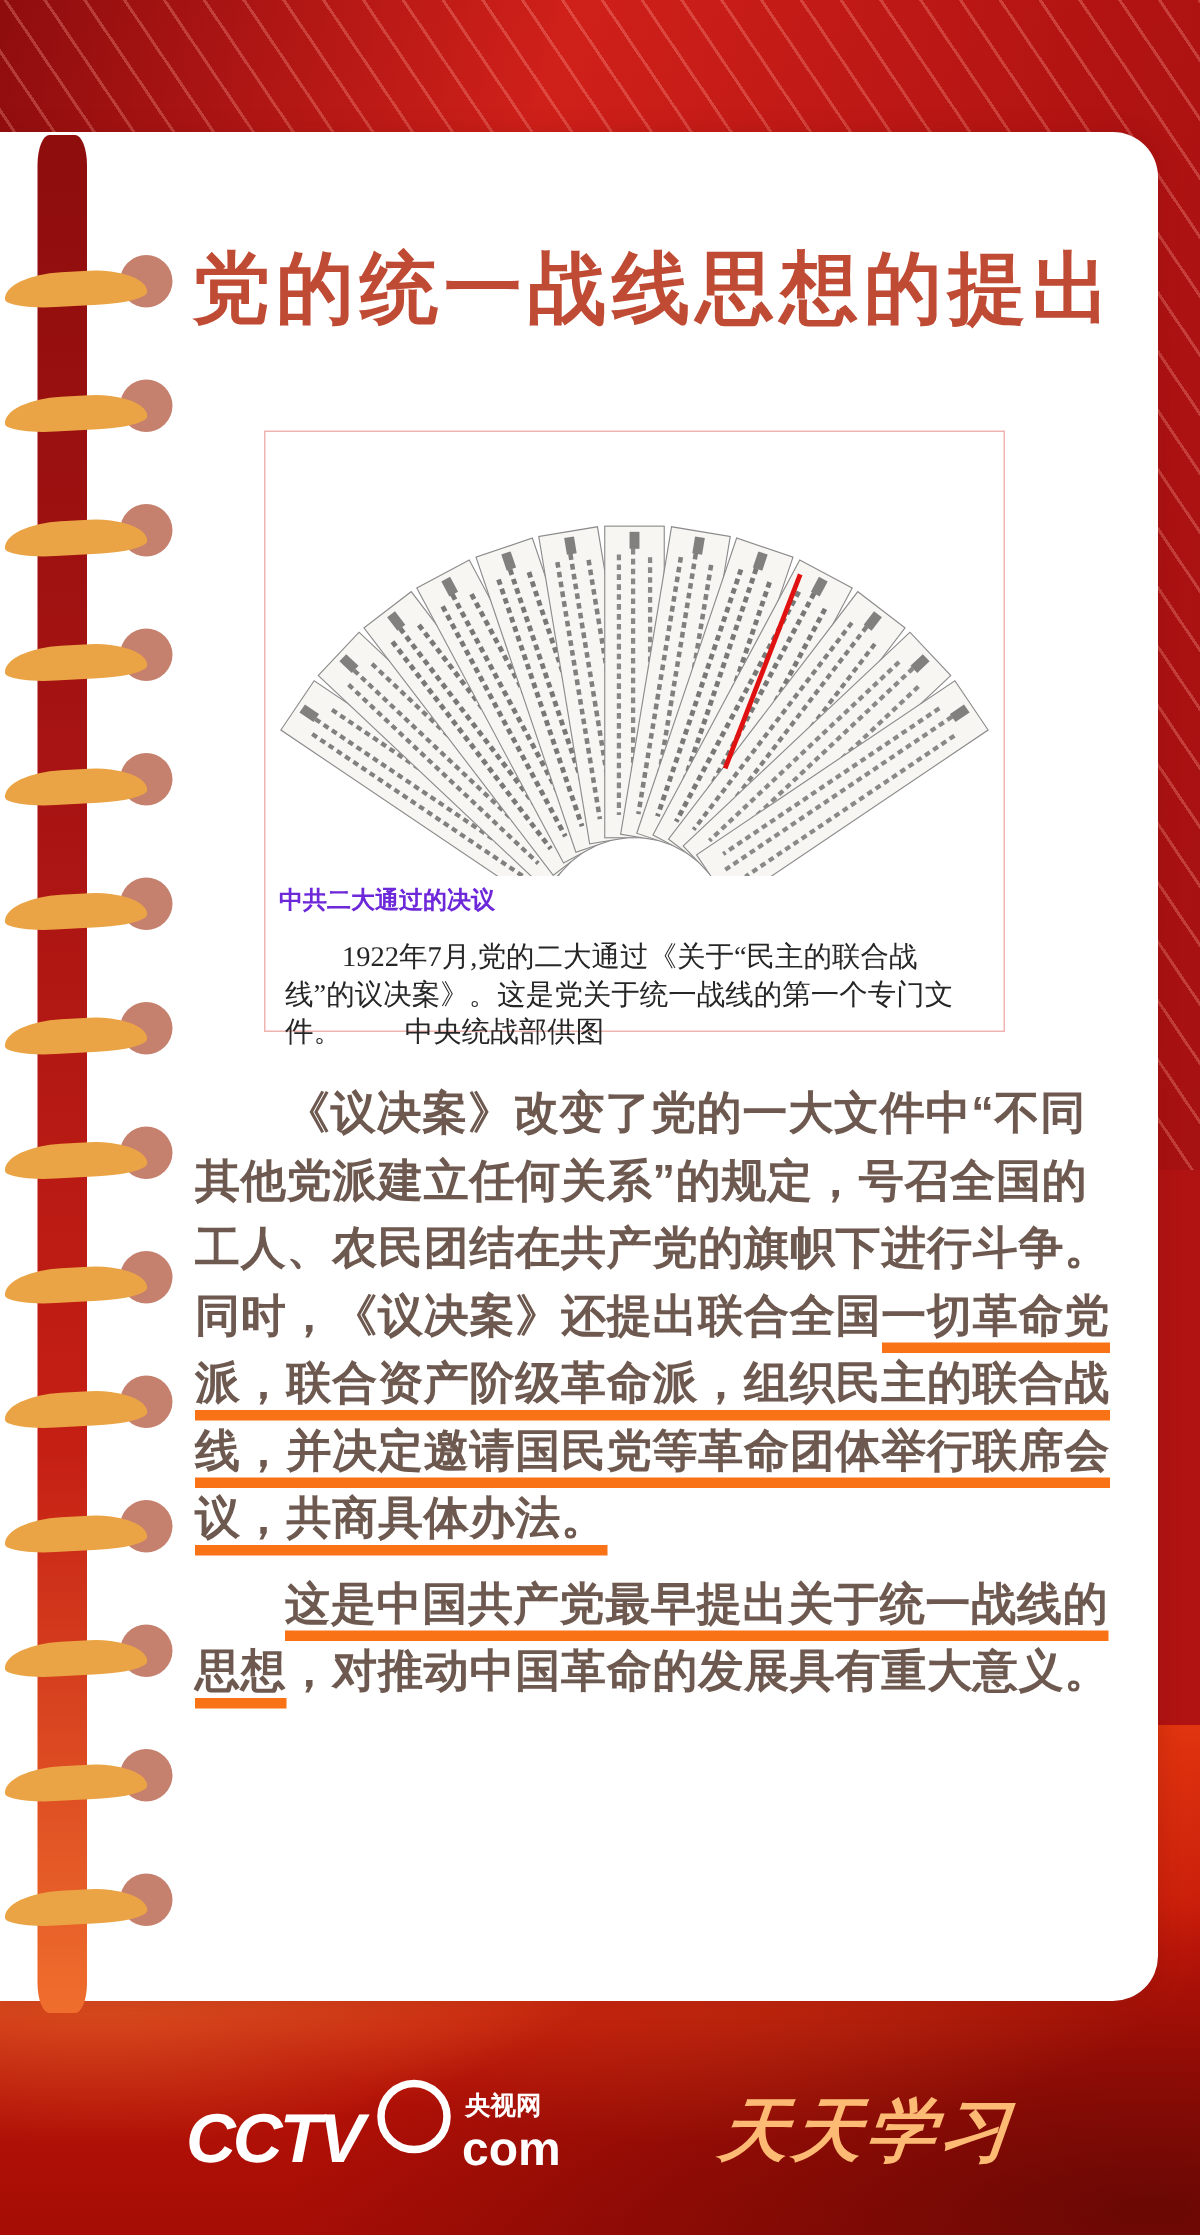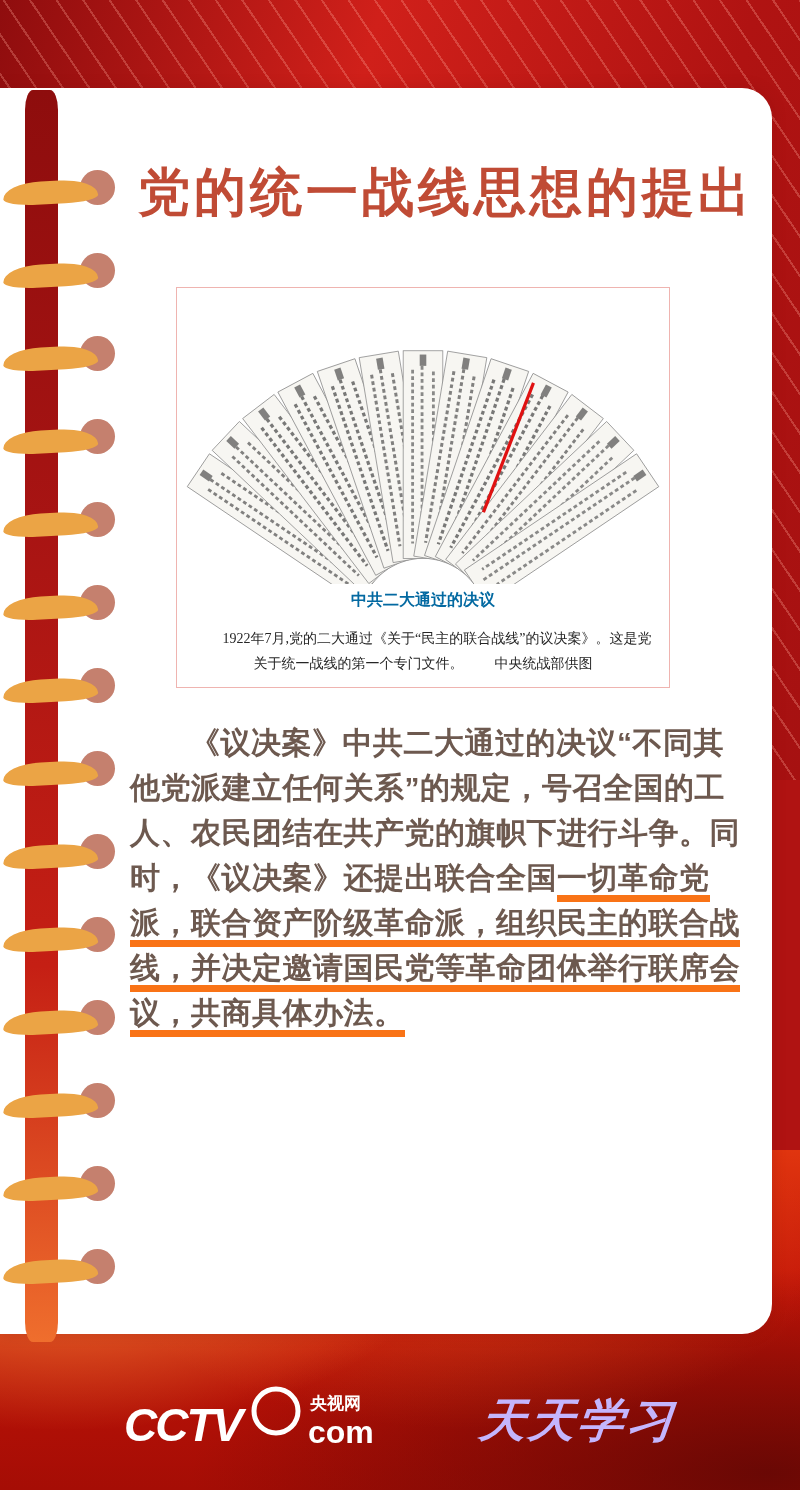--- a/index.html
+++ b/index.html
@@ -26,43 +26,43 @@
   
   .spine{position:absolute;left:25px;top:90px;width:33px;height:1252px;
     background:linear-gradient(180deg,#8e0d0d,#a81413 35%,#c51f14 70%,#ef6e2d 100%);
     border-radius:8px/20px;}
   .ring{position:absolute;left:3px;width:112px;height:46px;}
   .ring .dot{position:absolute;right:0;top:0;width:35px;height:35px;border-radius:50%;background:#c5806e;}
   .ring .band{position:absolute;left:0;top:11px;width:95px;height:23px;background:#eba445;
     border-radius:55% 55% 48% 48%/95% 95% 42% 42%;transform:rotate(-3deg);}
 
   
-  .title{position:absolute;left:118px;top:158px;width:636px;text-align:right;
+  .title{position:absolute;left:118px;top:158px;width:636px;text-align:center;
     font-size:52px;font-weight:800;letter-spacing:4px;color:#c04b35;white-space:nowrap;}
 
   
   .figure{position:absolute;left:176px;top:287px;width:494px;height:401px;box-sizing:border-box;
     border:1px solid #efb4b0;background:#fff;padding:8px 9px 0;}
   .fan{display:block;width:100%;height:288px;}
-  .fig-label{margin-top:6px;text-align:center;font-size:16px;font-weight:700;color:#0369a1;
+  .fig-label{margin-top:6px;font-size:16px;font-weight:700;color:#6d28d9;
     font-family:"Liberation Serif",serif;}
-  .fig-cap{margin:15px 4px 0;font-size:14px;line-height:25px;color:#262626;text-indent:2em;
-    font-family:"Liberation Serif",serif;text-align:center;}
+  .fig-cap{margin:15px 4px 0;font-size:19px;line-height:25px;color:#262626;text-indent:2em;
+    font-family:"Liberation Serif",serif;}
   .fig-credit{padding-left:2.2em;}
 
   
   .bodytext{position:absolute;left:130px;top:720px;width:616px;}
   .bodytext p{margin:0 0 12px;font-size:30px;line-height:45px;font-weight:600;color:#6d594f;
     text-indent:2em;letter-spacing:.5px;}
   .hl{border-bottom:7px solid #f97316;padding-bottom:1px;
     -webkit-box-decoration-break:clone;box-decoration-break:clone;}
 
   
   .footer-logo{position:absolute;left:0;right:0;bottom:30px;height:78px;
-    display:flex;align-items:center;justify-content:center;gap:26px;color:#c4b5fd;}
+    display:flex;align-items:center;justify-content:center;gap:26px;color:#fdba74;}
   .brand{font-family:"Liberation Serif",serif;font-style:italic;font-weight:700;
     font-size:46px;letter-spacing:3px;transform:skewX(-6deg);white-space:nowrap;}
 </style>
 </head>
 <body>
 
 <div class="poster">
 
   <div class="bg-top"></div>
   <div class="bg-bottom"></div>
@@ -202,21 +202,22 @@
         <line x1="352" y1="92" x2="299" y2="229" stroke="#e01111" stroke-width="3.4"></line>
       </g>
     </svg>
     <div class="fig-label">中共二大通过的决议</div>
     <div class="fig-cap">
       <span>1922年7月,党的二大通过《关于“民主的联合战线”的议决案》。这是党关于统一战线的第一个专门文件。</span><span class="fig-credit">中央统战部供图</span>
     </div>
   </div>
 
   <div class="bodytext">
-    <p><span>《议决案》中共二大通过的决议“不同其他党派建立任何关系”的规定，号召全国的工人、农民团结在共产党的旗帜下进行斗争。同时，《议决案》还提出联合全国</span><span class="hl">一切革命党派，联合资产阶级革命派，组织民主的联合战线，并决定邀请国民党等革命团体举行联席会议，共商具体办法。</span></p>
+    <p><span>《议决案》改变了党的一大文件中“不同其他党派建立任何关系”的规定，号召全国的工人、农民团结在共产党的旗帜下进行斗争。同时，《议决案》还提出联合全国</span><span class="hl">一切革命党派，联合资产阶级革命派，组织民主的联合战线，并决定邀请国民党等革命团体举行联席会议，共商具体办法。</span></p>
+    <p><span class="hl">这是中国共产党最早提出关于统一战线的思想</span><span>，对推动中国革命的发展具有重大意义。</span></p>
   </div>
 
   <div class="footer-logo">
     <svg width="330" height="72" viewBox="0 0 330 72">
       <circle cx="152" cy="26" r="22" fill="none" stroke="#ffffff" stroke-width="5"></circle>
       <text x="0" y="56" font-size="46" font-weight="bold" font-style="italic" letter-spacing="-2" fill="#ffffff" font-family="Liberation Sans, sans-serif">CCTV</text>
       <text x="186" y="24" font-size="17" font-weight="bold" fill="#ffffff" font-family="Liberation Sans, sans-serif">央视网</text>
       <text x="184" y="58" font-size="32" font-weight="bold" fill="#ffffff" font-family="Liberation Sans, sans-serif">com</text>
     </svg>
     <div class="brand">天天学习</div>

